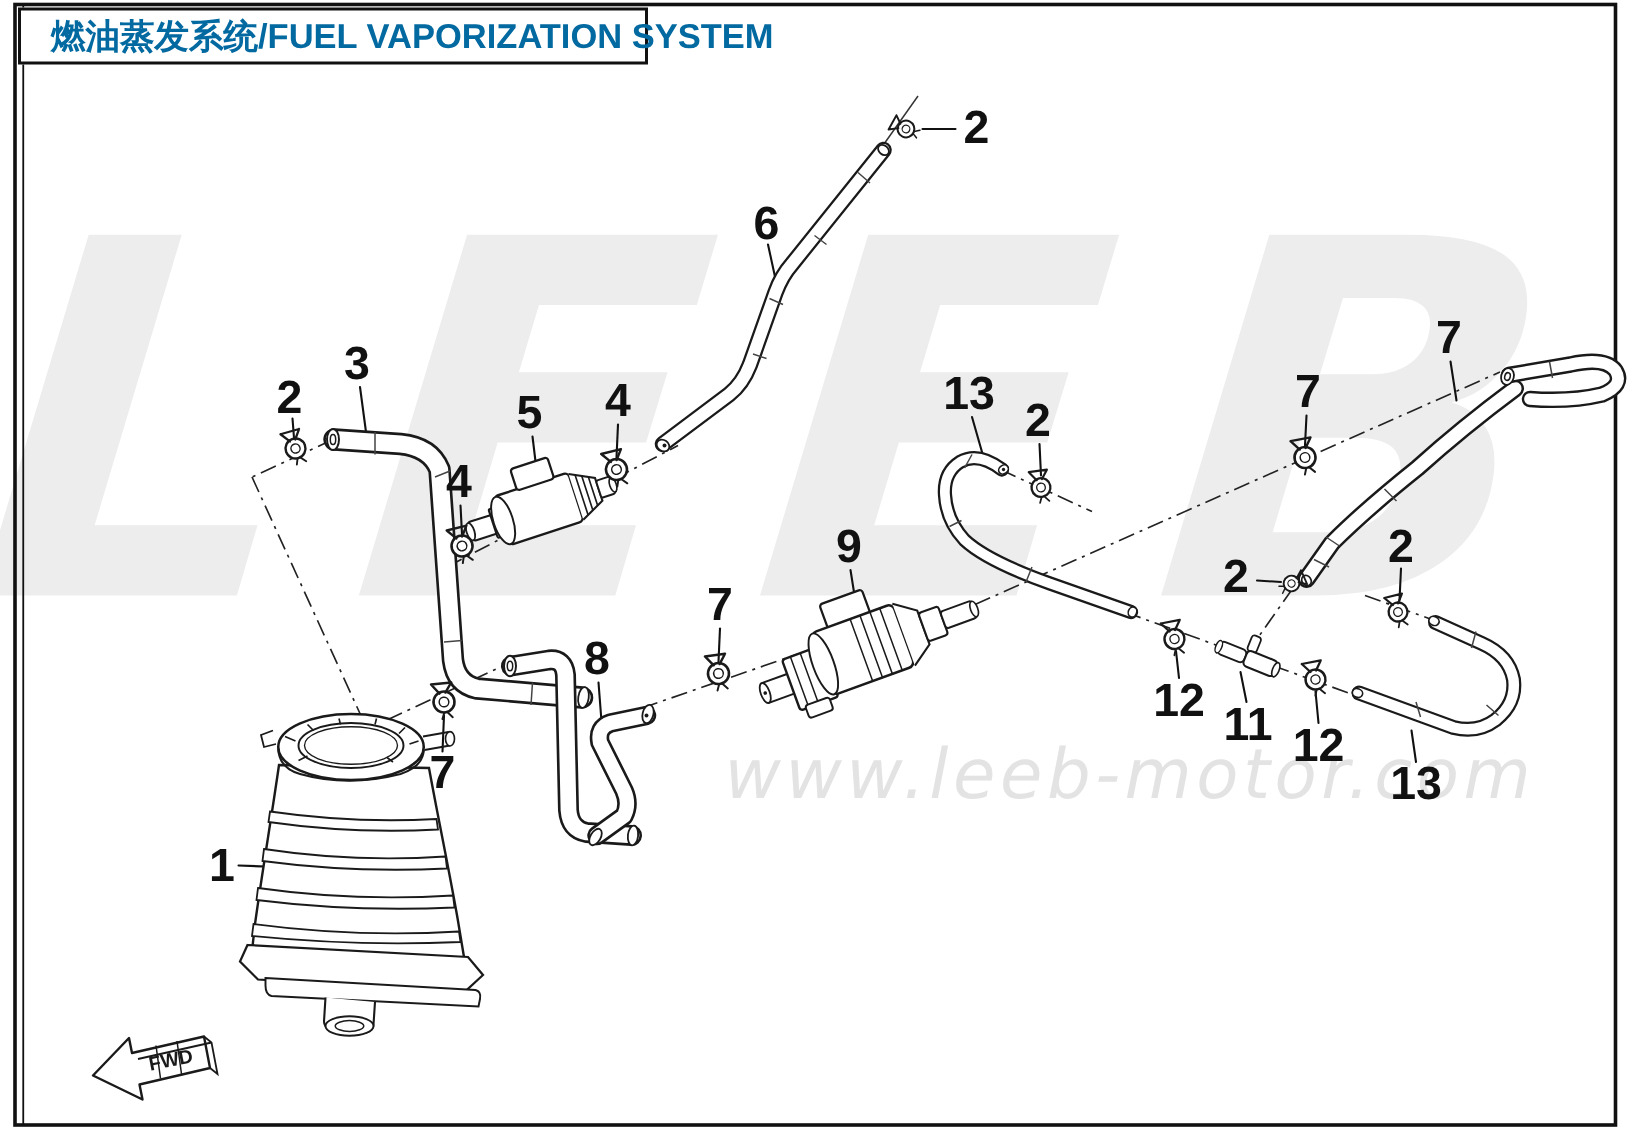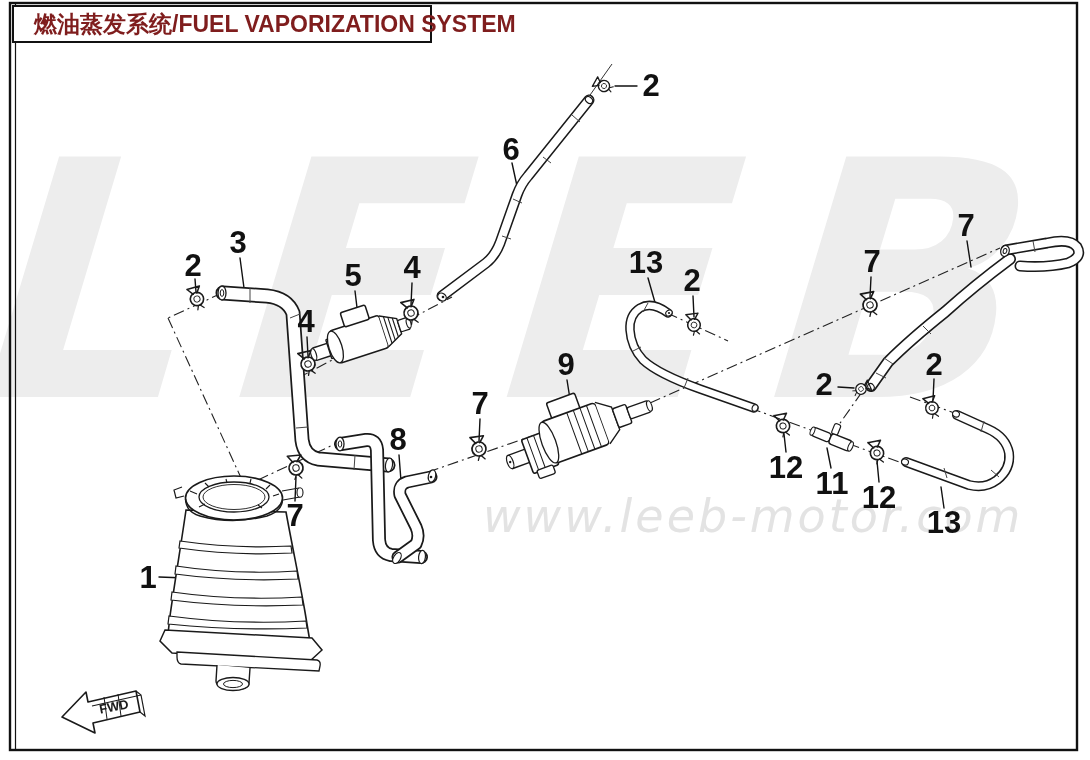--- a/index.html
+++ b/index.html
@@ -12,21 +12,21 @@
            transform:skewX(-6deg);user-select:none;white-space:nowrap;}
   #wm-url{position:absolute;left:483px;top:489px;z-index:0;
           font-family:"DejaVu Sans",sans-serif;font-style:italic;
           font-size:46px;letter-spacing:3px;color:#e3e3e3;user-select:none;white-space:nowrap;}
   
   #draw{position:absolute;left:0;top:0;z-index:1;}
   
   #title-box{position:absolute;left:12px;top:5px;z-index:3;width:420px;height:38px;
              background:#fff;border:2px solid #111;box-sizing:border-box;
              display:flex;align-items:center;padding-left:20px;}
-  #title-box span{font-weight:bold;font-size:23px;color:#7f1d1d;white-space:nowrap;letter-spacing:0px;}
+  #title-box span{font-weight:bold;font-size:23px;color:#0369a1;white-space:nowrap;letter-spacing:0px;}
   
   #labels{position:absolute;left:0;top:0;width:1090px;height:760px;z-index:2;pointer-events:none;}
   .part-label{position:absolute;transform:translate(-50%,-50%);
               font-weight:bold;font-size:31px;color:#111;line-height:1;}
 </style>
 </head>
 <body>
 
 <div id="page">
 

